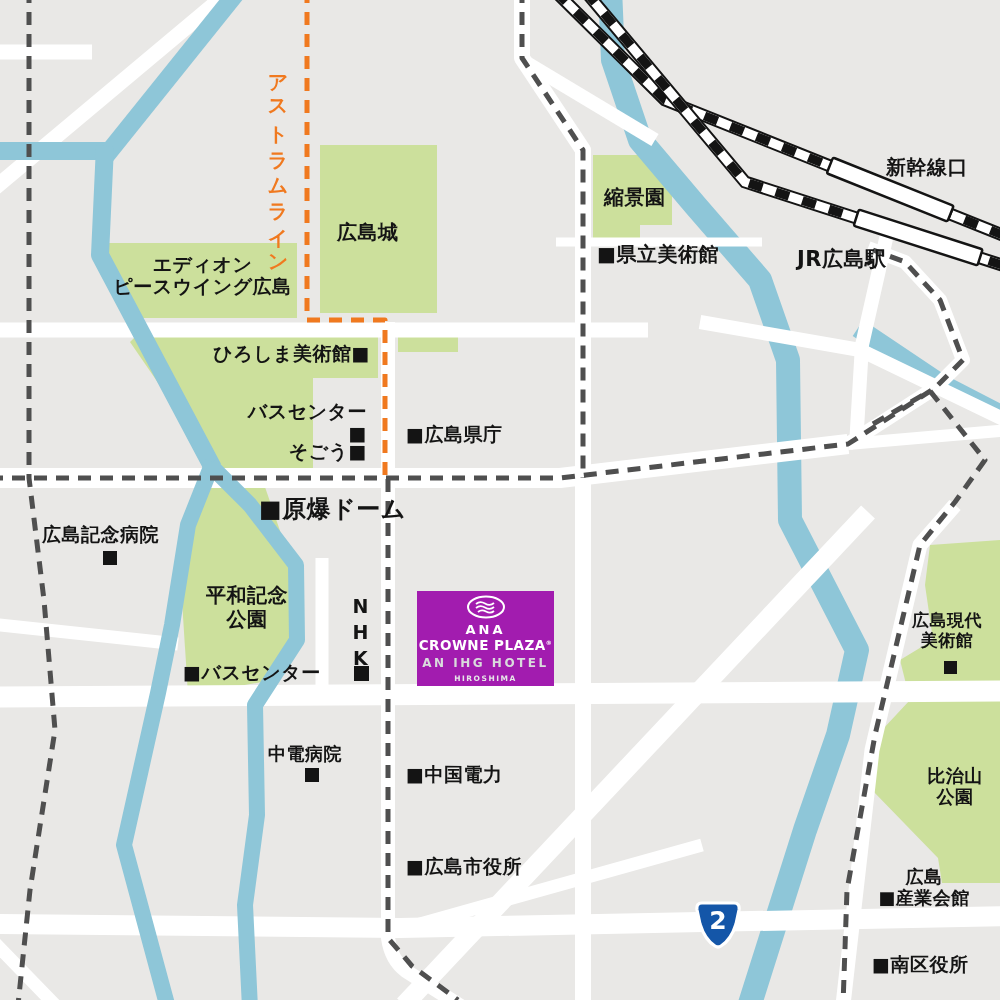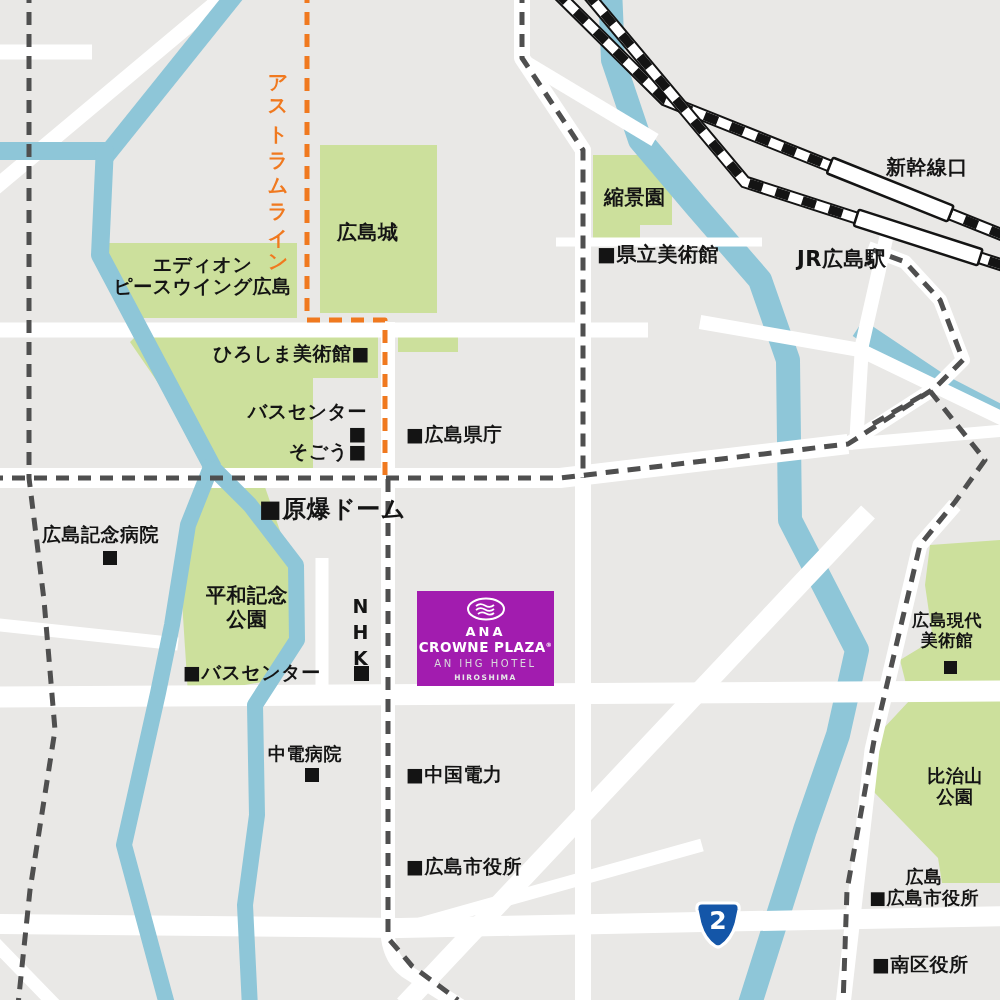--- a/index.html
+++ b/index.html
@@ -18,21 +18,21 @@
   }
   .marker{position:absolute;background:#141414;}
   .hotel{
     position:absolute;left:417px;top:591px;width:137px;height:95px;
     background:#a21caf;color:#fff;display:flex;flex-direction:column;
     align-items:center;justify-content:center;text-align:center;
   }
   .hotel .ana{font-size:13px;font-weight:700;letter-spacing:3px;margin-top:2px;}
   .hotel .cp{font-size:13.5px;font-weight:700;letter-spacing:0.5px;}
   .hotel .cp sup{font-size:6px;}
-  .hotel .ihg{font-size:10px;font-weight:400;letter-spacing:2.5px;color:#d9dbdc;margin-top:3px;}
+  .hotel .ihg{font-size:12px;font-weight:700;letter-spacing:2.5px;color:#d9dbdc;margin-top:3px;}
   .hotel .city{font-size:7.5px;font-weight:700;letter-spacing:1.5px;color:#e6e7e8;margin-top:4px;}
   .shield{position:absolute;left:695px;top:901px;width:46px;height:48px;}
   .shield .num{
     position:absolute;left:0;top:5px;width:46px;text-align:center;
     color:#fff;font-size:25px;font-weight:700;
   }
 </style>
 </head>
 <body>
 
@@ -160,21 +160,21 @@
 
   <div class="lbl" style="left:268px;top:743px;font-size:18px;">中電病院</div>
   <div class="marker" style="left:305px;top:768px;width:14px;height:14px;"></div>
 
   <div class="lbl" style="left:406px;top:763px;font-size:19px;">■中国電力</div>
 
 
   <div class="lbl" style="left:406px;top:855px;font-size:19px;">■広島市役所</div>
 
   <div class="lbl" style="left:862px;top:866px;width:124px;text-align:center;font-size:18px;">広島
-■広島市役所</div>
+■産業会館</div>
 
   <div class="lbl" style="left:872px;top:953px;font-size:19px;">■南区役所</div>
 
   <div class="hotel">
     <svg width="42" height="26" viewBox="0 0 42 26">
       <ellipse cx="21" cy="13" rx="18" ry="10.5" fill="none" stroke="#ffffff" stroke-width="2"></ellipse>
       <path d="M11,10 q4,-3.5 9,-0.5 q5,3 9,-0.5" fill="none" stroke="#ffffff" stroke-width="1.8"></path>
       <path d="M11,14 q4,-3.5 9,-0.5 q5,3 9,-0.5" fill="none" stroke="#ffffff" stroke-width="1.8"></path>
       <path d="M13,18 q3.5,-3 8,-0.5 q4.5,2.5 8,-0.5" fill="none" stroke="#ffffff" stroke-width="1.8"></path>
     </svg>

